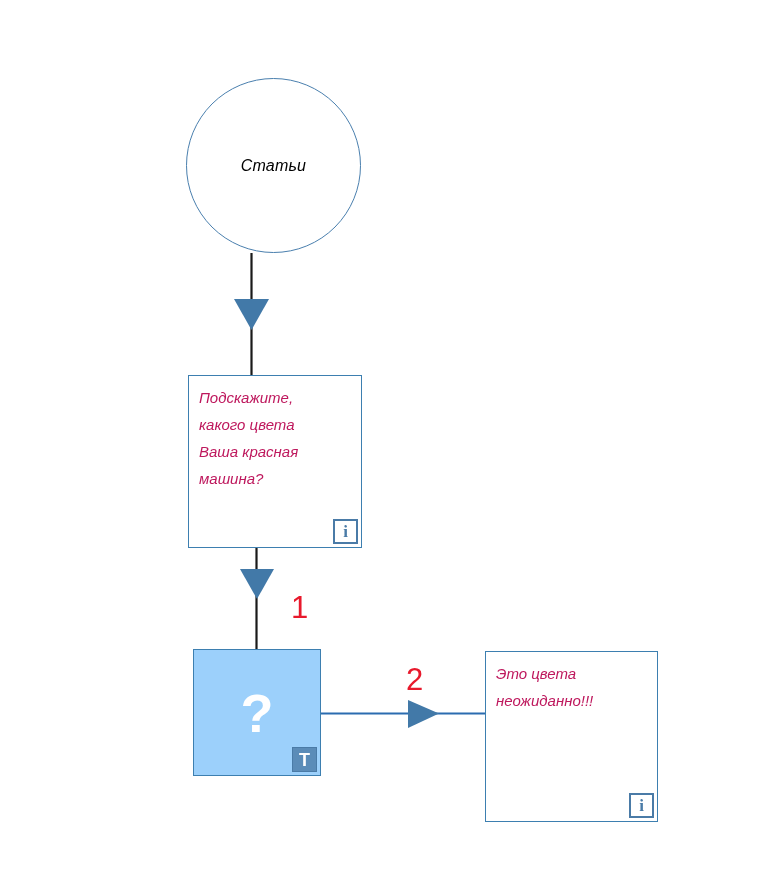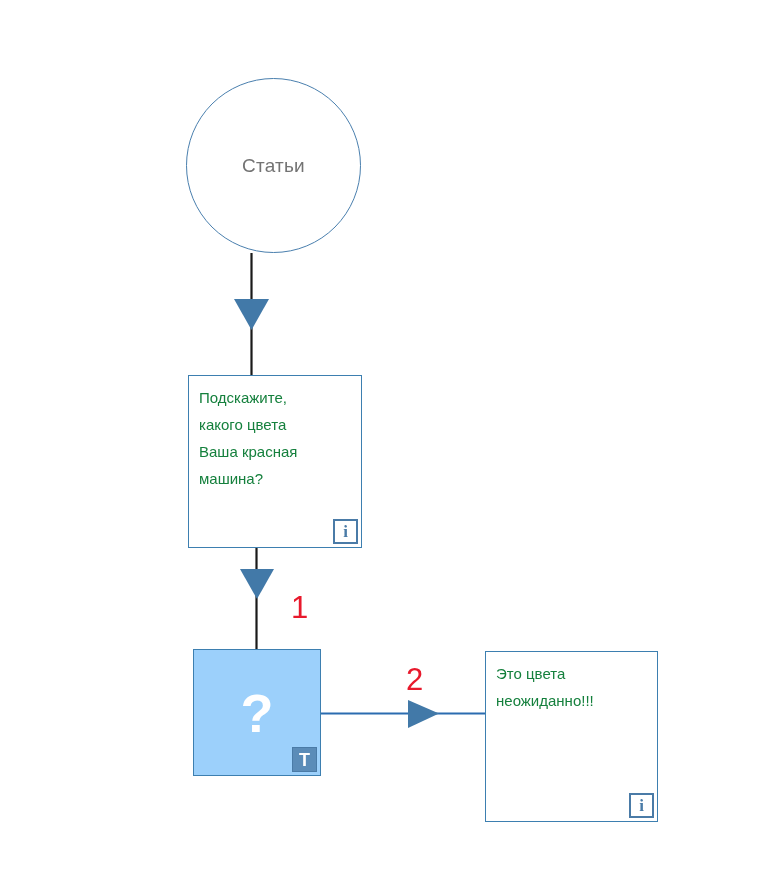--- a/index.html
+++ b/index.html
@@ -25,39 +25,41 @@
   
   .circle-node {
     border: 1px solid #4a7fae;
     border-radius: 50%;
     background: #ffffff;
     display: flex;
     align-items: center;
     justify-content: center;
   }
   .circle-label {
-    color: #737373;
-    font-size: 19px;
+    color: #000000;
+    font-size: 16px;
     letter-spacing: 0.2px;
+    font-style: italic;
   }
 
   
   .rect-node {
     border: 1px solid #3d7fb0;
     background: #ffffff;
   }
   .rect-text {
     position: absolute;
     left: 10px;
     top: 8px;
     right: 10px;
-    color: #15803d;
+    color: #be185d;
     font-size: 15px;
     line-height: 27px;
     white-space: pre-line;
+    font-style: italic;
   }
 
   
   .blue-node {
     border: 1px solid #3d7fb0;
     background: #9cd0fb;
   }
   .qmark {
     position: absolute;
     left: 0;

